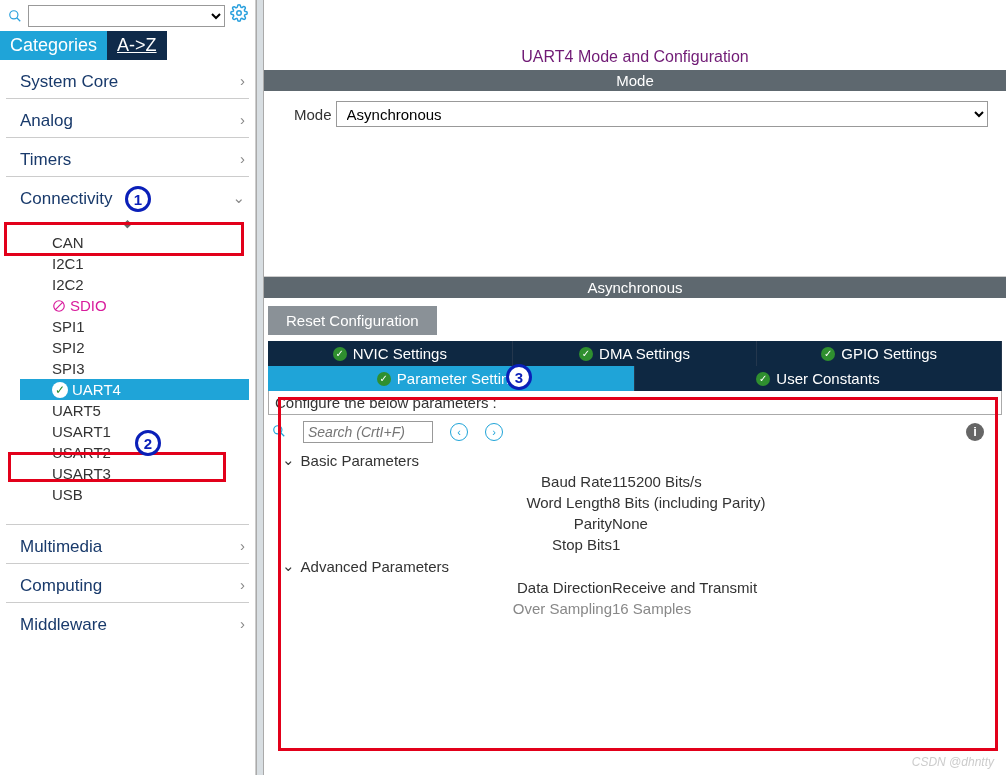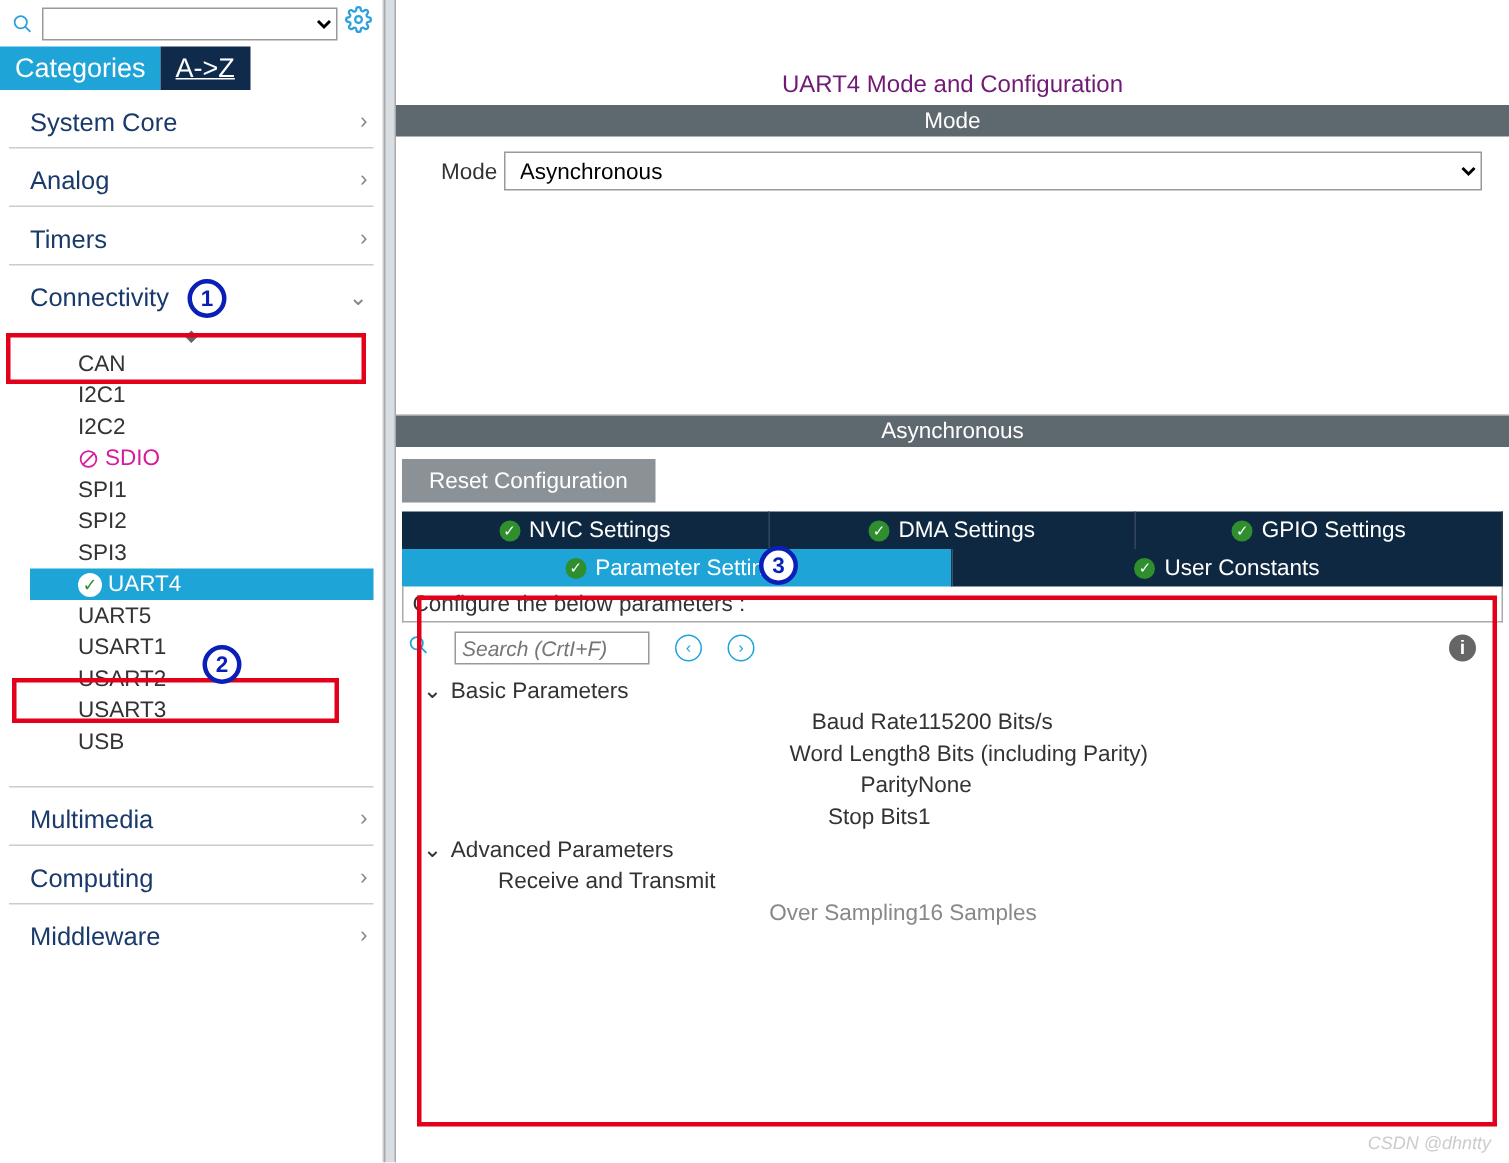--- a/index.html
+++ b/index.html
@@ -230,20 +230,21 @@
       </div>
     <div class="param-row">
         <span class="pname">Stop Bits</span>
         <span>1</span>
       </div>
     <div class="grp-head">
         <span>⌄</span>
         <span>Advanced Parameters</span>
       </div>
     <div class="param-row">
+        <span class="pname">Data Direction</span>
         <span>Receive and Transmit</span>
       </div>
     <div class="param-row dim">
         <span class="pname">Over Sampling</span>
         <span>16 Samples</span>
       </div>
   </div>
 </div>
 
 <div class="red-box" style="left:4px; top:222px; width:240px; height:34px;"></div>

